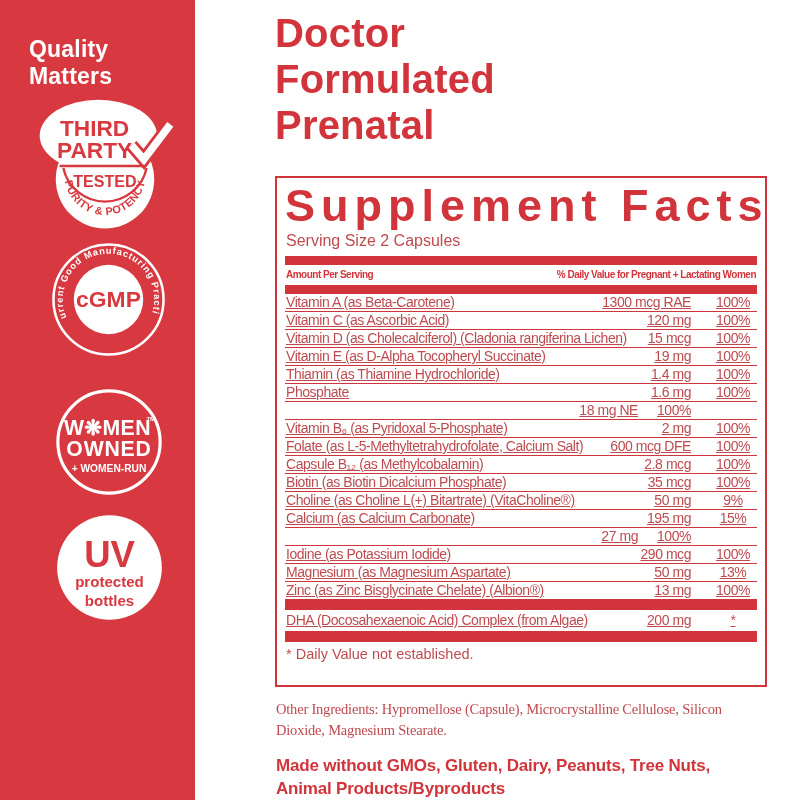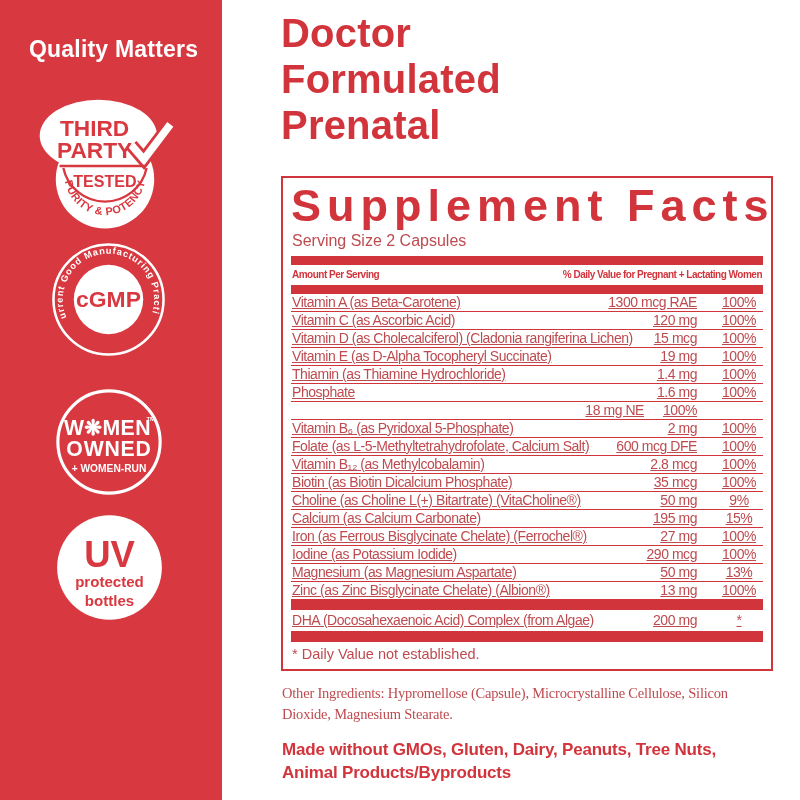--- a/index.html
+++ b/index.html
@@ -1,40 +1,40 @@
 <!DOCTYPE html>
 <html><head>
 <meta charset="utf-8">
 <style>
   html,body{margin:0;padding:0;background:#fff;}
   body{width:800px;height:800px;font-family:"Liberation Sans",sans-serif;
        --brand:#D8383F;--accent:#D2343C;--rowtext:#BE4A4F;}
   .stage{position:relative;width:800px;height:800px;background:#fff;overflow:hidden;}
 
   
-  .sidebar{position:absolute;left:0;top:0;width:222px;height:800px;background:var(--brand);}
+  .sidebar{position:absolute;left:0;top:0;width:195px;height:800px;background:var(--brand);}
   .qm{position:absolute;top:36px;left:29px;color:#fff;font-weight:bold;font-size:23px;letter-spacing:.2px;}
   .badge{position:absolute;display:block;}
   .badge text{font-family:"Liberation Sans",sans-serif;text-anchor:middle;}
   .b-tp{left:34px;top:96px;width:142px;}
   .b-cgmp{left:45px;top:236px;width:127px;}
   .b-women{left:50px;top:383px;width:118px;}
   .b-uv{left:50px;top:508px;width:119px;}
   .wfill{fill:#fff;}
   .rtext{fill:var(--brand);font-weight:bold;}
   .wtext{fill:#fff;font-weight:bold;}
   .rstroke{fill:none;stroke:var(--brand);}
   .wstroke{fill:none;stroke:#fff;}
 
   
-  .content{position:absolute;left:275px;top:0;width:492px;margin-left:6px;}
+  .content{position:absolute;left:275px;top:0;width:492px;}
   h1.title{margin:10px 0 0 0;font-size:40px;line-height:46px;font-weight:bold;
            color:var(--accent);white-space:pre-line;letter-spacing:.2px;}
 
-  .panel{margin-top:28px;border:2.5px solid var(--accent);padding:4px 8px 6px 8px;background:#fff;}
+  .panel{margin-top:28px;border:2.5px solid var(--accent);padding:4px 8px 22px 8px;background:#fff;}
   h2.sfacts{margin:2px 0 4px 0;font-size:45px;line-height:44px;font-weight:bold;
             letter-spacing:6px;color:var(--accent);white-space:nowrap;}
   .serving{font-size:16px;color:var(--rowtext);margin:0 0 6px 1px;}
   .bar{height:9px;background:var(--accent);}
   .bar2{height:11px;}
   .cols{display:flex;justify-content:space-between;align-items:baseline;
         font-weight:bold;font-size:10px;letter-spacing:-.5px;color:var(--accent);
         padding:4px 1px 5px 1px;white-space:nowrap;}
   .row{display:grid;grid-template-columns:1fr auto 46px;column-gap:19px;
        font-size:14px;letter-spacing:-.45px;color:var(--rowtext);
@@ -152,41 +152,40 @@
             <span class="name">Vitamin B₆ (as Pyridoxal 5-Phosphate)</span>
             <span class="amt">2 mg</span>
             <span class="dv">100%</span>
           </div>
           <div class="row">
             <span class="name">Folate (as L-5-Methyltetrahydrofolate, Calcium Salt)</span>
             <span class="amt">600 mcg DFE</span>
             <span class="dv">100%</span>
           </div>
           <div class="row">
-            <span class="name">Vitamin B₁₂ (as Methylcobalamin)</span>
+            <span class="name">Capsule B₁₂ (as Methylcobalamin)</span>
             <span class="amt">2.8 mcg</span>
             <span class="dv">100%</span>
           </div>
           <div class="row">
             <span class="name">Biotin (as Biotin Dicalcium Phosphate)</span>
             <span class="amt">35 mcg</span>
             <span class="dv">100%</span>
           </div>
           <div class="row">
             <span class="name">Choline (as Choline L(+) Bitartrate) (VitaCholine®)</span>
             <span class="amt">50 mg</span>
             <span class="dv">9%</span>
           </div>
           <div class="row">
             <span class="name">Calcium (as Calcium Carbonate)</span>
             <span class="amt">195 mg</span>
             <span class="dv">15%</span>
           </div>
           <div class="row">
-            <span class="name">Iron (as Ferrous Bisglycinate Chelate) (Ferrochel®)</span>
             <span class="amt">27 mg</span>
             <span class="dv">100%</span>
           </div>
           <div class="row">
             <span class="name">Iodine (as Potassium Iodide)</span>
             <span class="amt">290 mcg</span>
             <span class="dv">100%</span>
           </div>
           <div class="row">
             <span class="name">Magnesium (as Magnesium Aspartate)</span>

